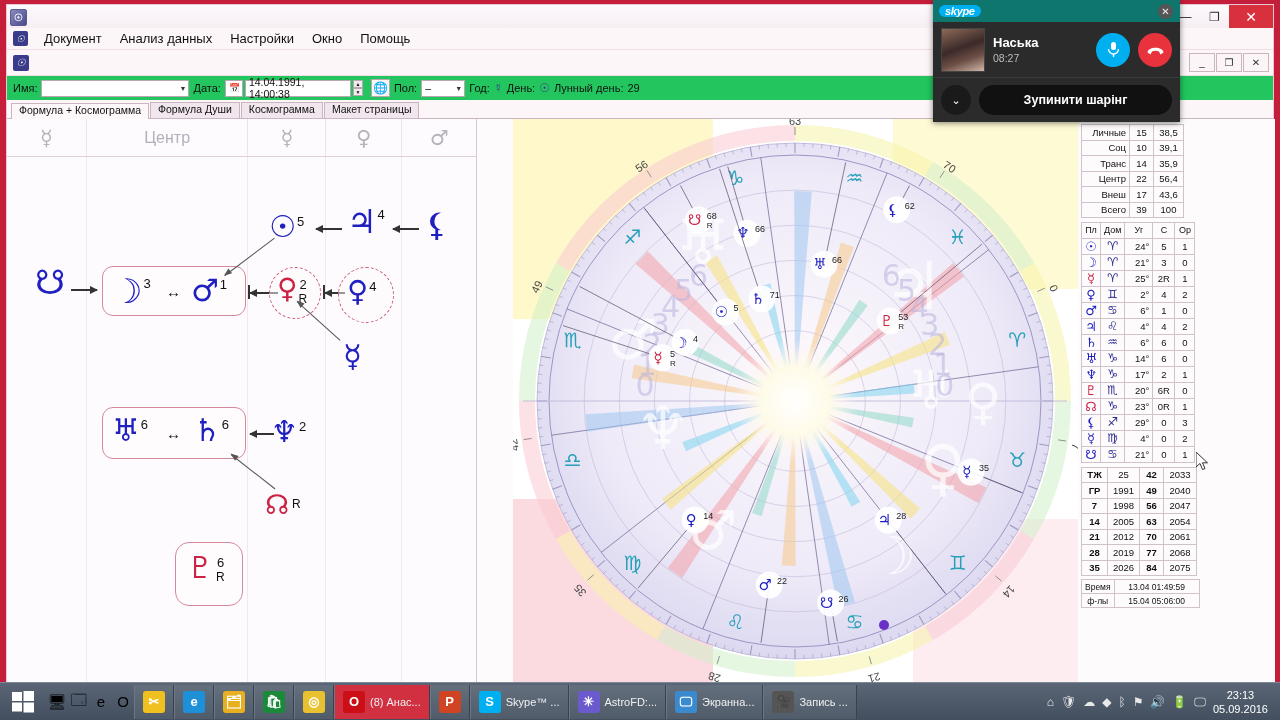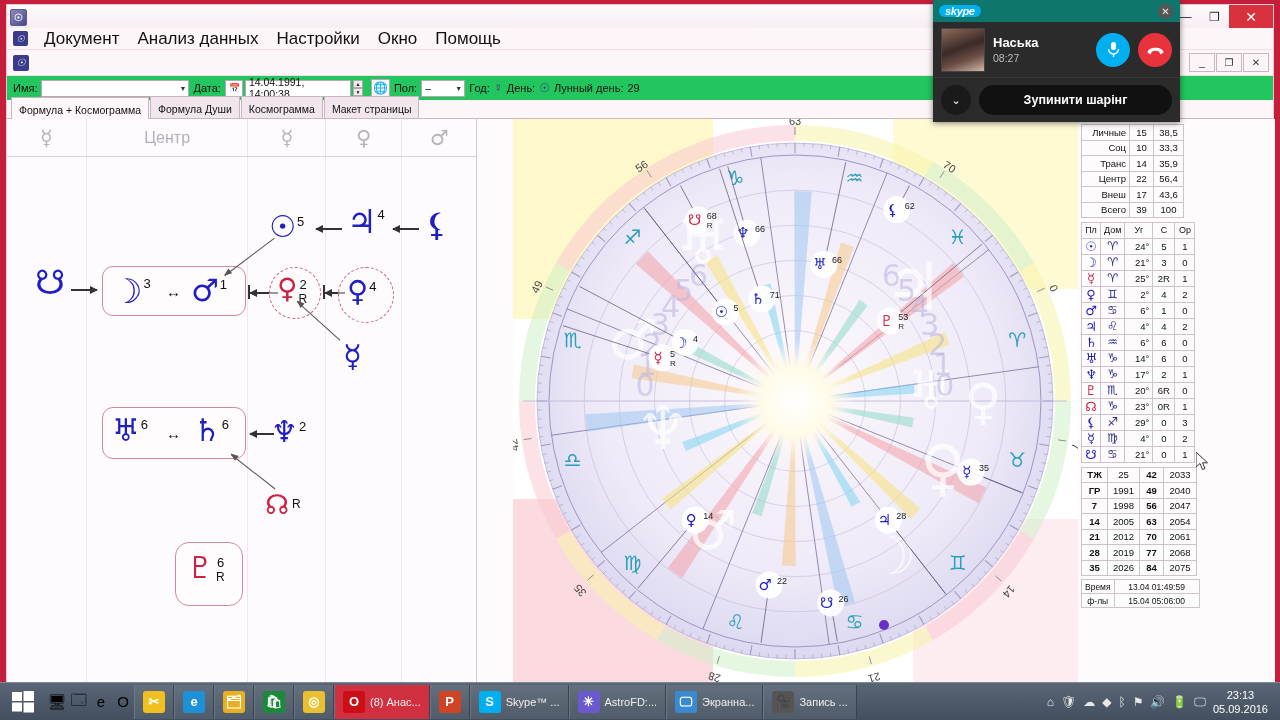--- a/index.html
+++ b/index.html
@@ -43,21 +43,21 @@
     position: absolute; left: 0; top: 23px; width: 100%; height: 22px;
     background: #fdf6f9; display: flex; align-items: center; padding-left: 2px;
     border-bottom: 1px solid #f0dde5;
   }
   #menu-logo {
     width: 15px; height: 15px; margin: 0 7px 0 4px;
     background: #3b3b8c; border-radius: 2px; color: #fff;
     font-size: 9px; display: flex; align-items: center; justify-content: center;
     font-style: italic;
   }
-  .menu-item { font-size: 17px; color: #111; padding: 2px 9px; cursor: default; }
+  .menu-item { font-size: 13px; color: #111; padding: 2px 9px; cursor: default; }
 
   
   #toolbar {
     position: absolute; left: 0; top: 45px; width: 100%; height: 26px;
     background: #fdf6f9; border-bottom: 1px solid #f0dde5; display: flex; align-items: center;
   }
   #tool-logo {
     width: 16px; height: 16px; margin-left: 6px;
     background: #3b3b8c; border-radius: 2px; color: #fff;
     font-size: 10px; display: flex; align-items: center; justify-content: center; font-style: italic;
@@ -90,21 +90,21 @@
                display: flex; align-items: center; justify-content: center; }
   .astro-mini { color: #3b3b8c; font-size: 12px; }
 
   
   #tabs {
     position: absolute; left: 0; top: 95px; width: 100%; height: 19px;
     display: flex; align-items: flex-end; padding-left: 4px; gap: 1px;
     border-bottom: 1px solid #c9b6c0; background: #fdf6f9;
   }
   .tab {
-    font-size: 10.5px; padding: 6px 7px 3px; border: 1px solid #c9b6c0;
+    font-size: 10.5px; padding: 0 7px 3px; border: 1px solid #c9b6c0;
     border-bottom: none; background: #f2e6ee; color: #111;
   }
   .tab.active { background: #fdf7fa; font-weight: normal; position: relative; top: 1px; }
 
   
   #content { position: absolute; left: 0; top: 114px; width: 100%; height: 564px; background: #fdfbfc; }
 
   
   #formula-panel {
     position: absolute; left: 0; top: 0; width: 470px; height: 100%;
@@ -805,21 +805,21 @@
         <table class="grid" id="tbl-summary">
           <tbody id="tb-summary">
               <tr>
                 <td class="lbl">Личные</td>
                 <td class="v1">15</td>
                 <td class="v2">38,5</td>
               </tr>
               <tr>
                 <td class="lbl">Соц</td>
                 <td class="v1">10</td>
-                <td class="v2">33,3</td>
+                <td class="v2">39,1</td>
               </tr>
               <tr>
                 <td class="lbl">Транс</td>
                 <td class="v1">14</td>
                 <td class="v2">35,9</td>
               </tr>
               <tr>
                 <td class="lbl">Центр</td>
                 <td class="v1">22</td>
                 <td class="v2">56,4</td>

